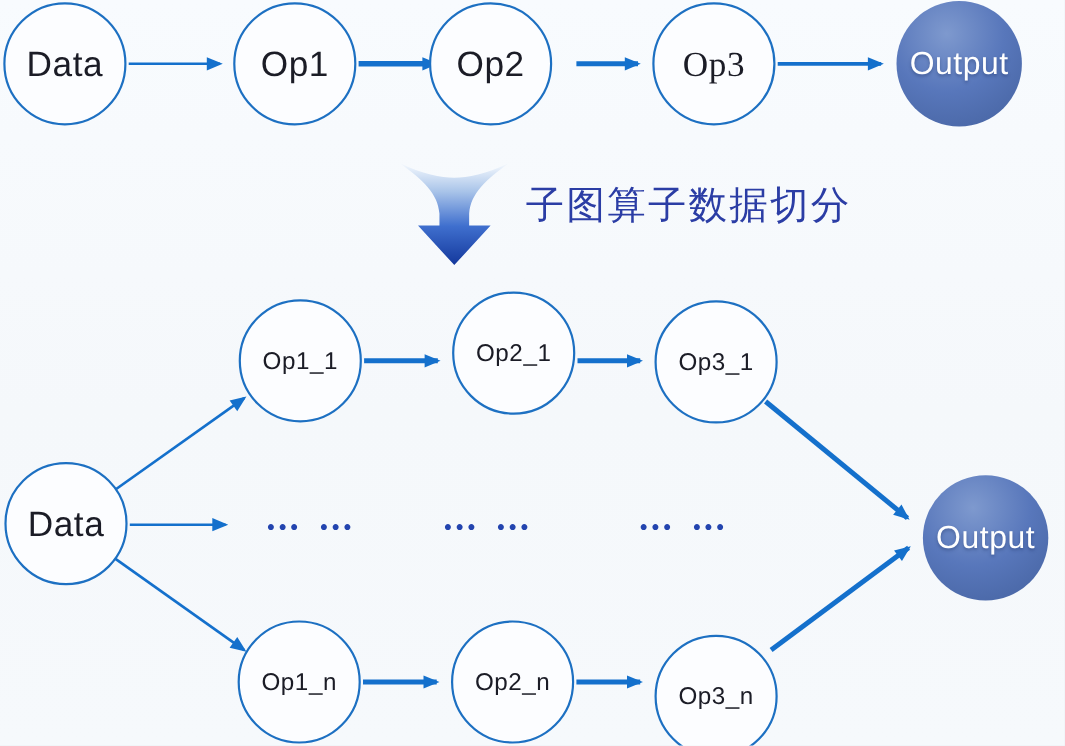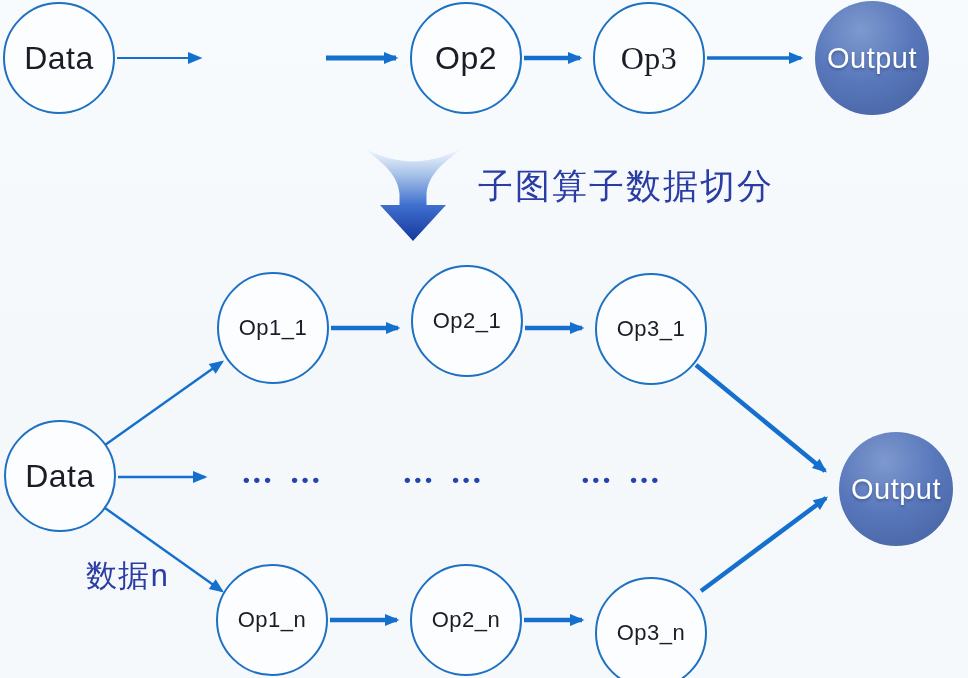--- a/index.html
+++ b/index.html
@@ -18,21 +18,21 @@
     display:flex;align-items:center;justify-content:center;
     color:#1b1c26;font-size:31px;letter-spacing:.5px;
   }
   .node.big-text{font-size:32px;}
   .node.sub{font-size:22px;}
   .node.output{
     width:114px;height:114px;border:none;color:#ffffff;font-size:29px;
     background:radial-gradient(circle at 40% 26%,#7e99ce 0%,#5877bb 48%,#44619e 100%);
     text-shadow:0 2px 3px rgba(20,40,90,.38);
   }
-  .cn{position:absolute;z-index:3;color:#2b3da5;font-family:Liberation Mono, monospace;}
+  .cn{position:absolute;z-index:3;color:#2b3da5;}
   .cn.title{left:478px;top:163px;font-size:35px;letter-spacing:2px;font-weight:500;}
   .cn.branch{font-size:31px;letter-spacing:1px;}
   .cn.branch.b1{left:86px;top:351px;}
   .cn.branch.bn{left:86px;top:555px;}
   .dots{
     position:absolute;z-index:2;transform:translate(-50%,-50%);
     color:#2344af;font-size:19px;font-weight:bold;
     letter-spacing:4px;word-spacing:7px;white-space:nowrap;
   }
   .dots.g1{left:283px;top:480px;}
@@ -77,26 +77,26 @@
   </svg>
 
   <svg class="big-arrow" width="100" height="94" viewBox="0 0 100 94">
     <path d="M0,0 C22,16 35,28 36.5,46 L36.5,57 L17,57 L50,93 L83,57 L63.5,57 L63.5,46
              C65,28 78,16 100,0 C79,10.5 62,13.5 50,13.5 C38,13.5 21,10.5 0,0 Z" fill="url(#downGrad)"></path>
   </svg>
 
   <div class="cn title">子图算子数据切分</div>
 
   <div class="node big-text" style="left:3px;top:2px;">Data</div>
-  <div class="node big-text" style="left:410px;top:2px;">Op2</div>
+  <div class="node big-text" style="left:212px;top:2px;">Op1</div>
+  <div class="node big-text" style="left:390px;top:2px;">Op2</div>
   <div class="node big-text" style="left:593px;top:2px;font-family:Liberation Serif, serif;">Op3</div>
   <div class="node output" style="left:815px;top:1px;">Output</div>
 
   <div class="node big-text" style="left:4px;top:420px;">Data</div>
-  <div class="cn branch bn">数据n</div>
 
   <div class="node sub" style="left:217px;top:272px;">Op1_1</div>
   <div class="node sub" style="left:411px;top:265px;">Op2_1</div>
   <div class="node sub" style="left:595px;top:273px;text-align:center;">Op3_1</div>
 
   <div class="dots g1">••• •••</div>
   <div class="dots g2">••• •••</div>
   <div class="dots g3">••• •••</div>
 
   <div class="node sub" style="left:216px;top:564px;">Op1_n</div>

